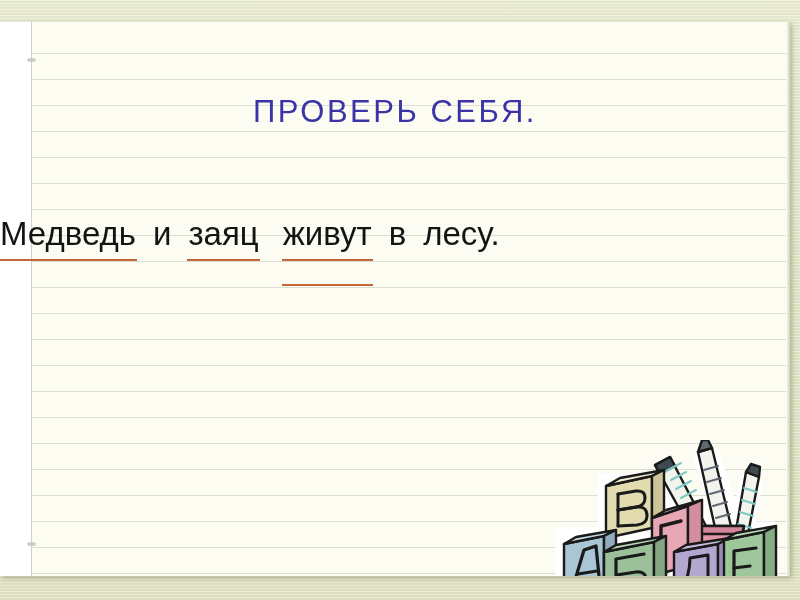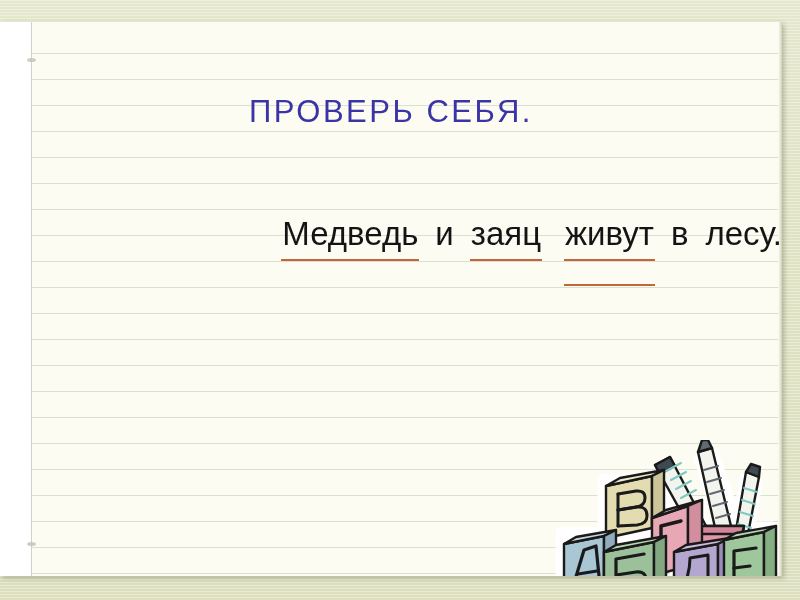--- a/index.html
+++ b/index.html
@@ -30,20 +30,21 @@
   
   .page {
     position: absolute;
     left: 0px;
     top: 22px;
     width: 782px;
     height: 554px;
     background: #fcfcf3;
     box-shadow: 2px 2px 5px rgba(90,95,60,0.38);
     overflow: hidden;
+    padding-left: 8px;
   }
   .page-inner-edge {
     position: absolute;
     right: 0;
     top: 0;
     bottom: 0;
     width: 4px;
     background: linear-gradient(to right, rgba(255,255,255,0.9), #cfd3b4);
   }
   
@@ -95,21 +96,21 @@
     font-weight: 400;
     color: #3b34a6;
     white-space: nowrap;
   }
   
   .sentence {
     position: absolute;
     left: 0;
     right: 0;
     top: 193px;
-    text-align: right;
+    text-align: left;
     font-size: 33px;
     color: #141414;
     white-space: nowrap;
   }
   .w { position: relative; display: inline-block; }
   .sp { display: inline-block; width: 17px; }
   .sp-wide { display: inline-block; width: 24px; }
   
   .u1::after {
     content: "";

